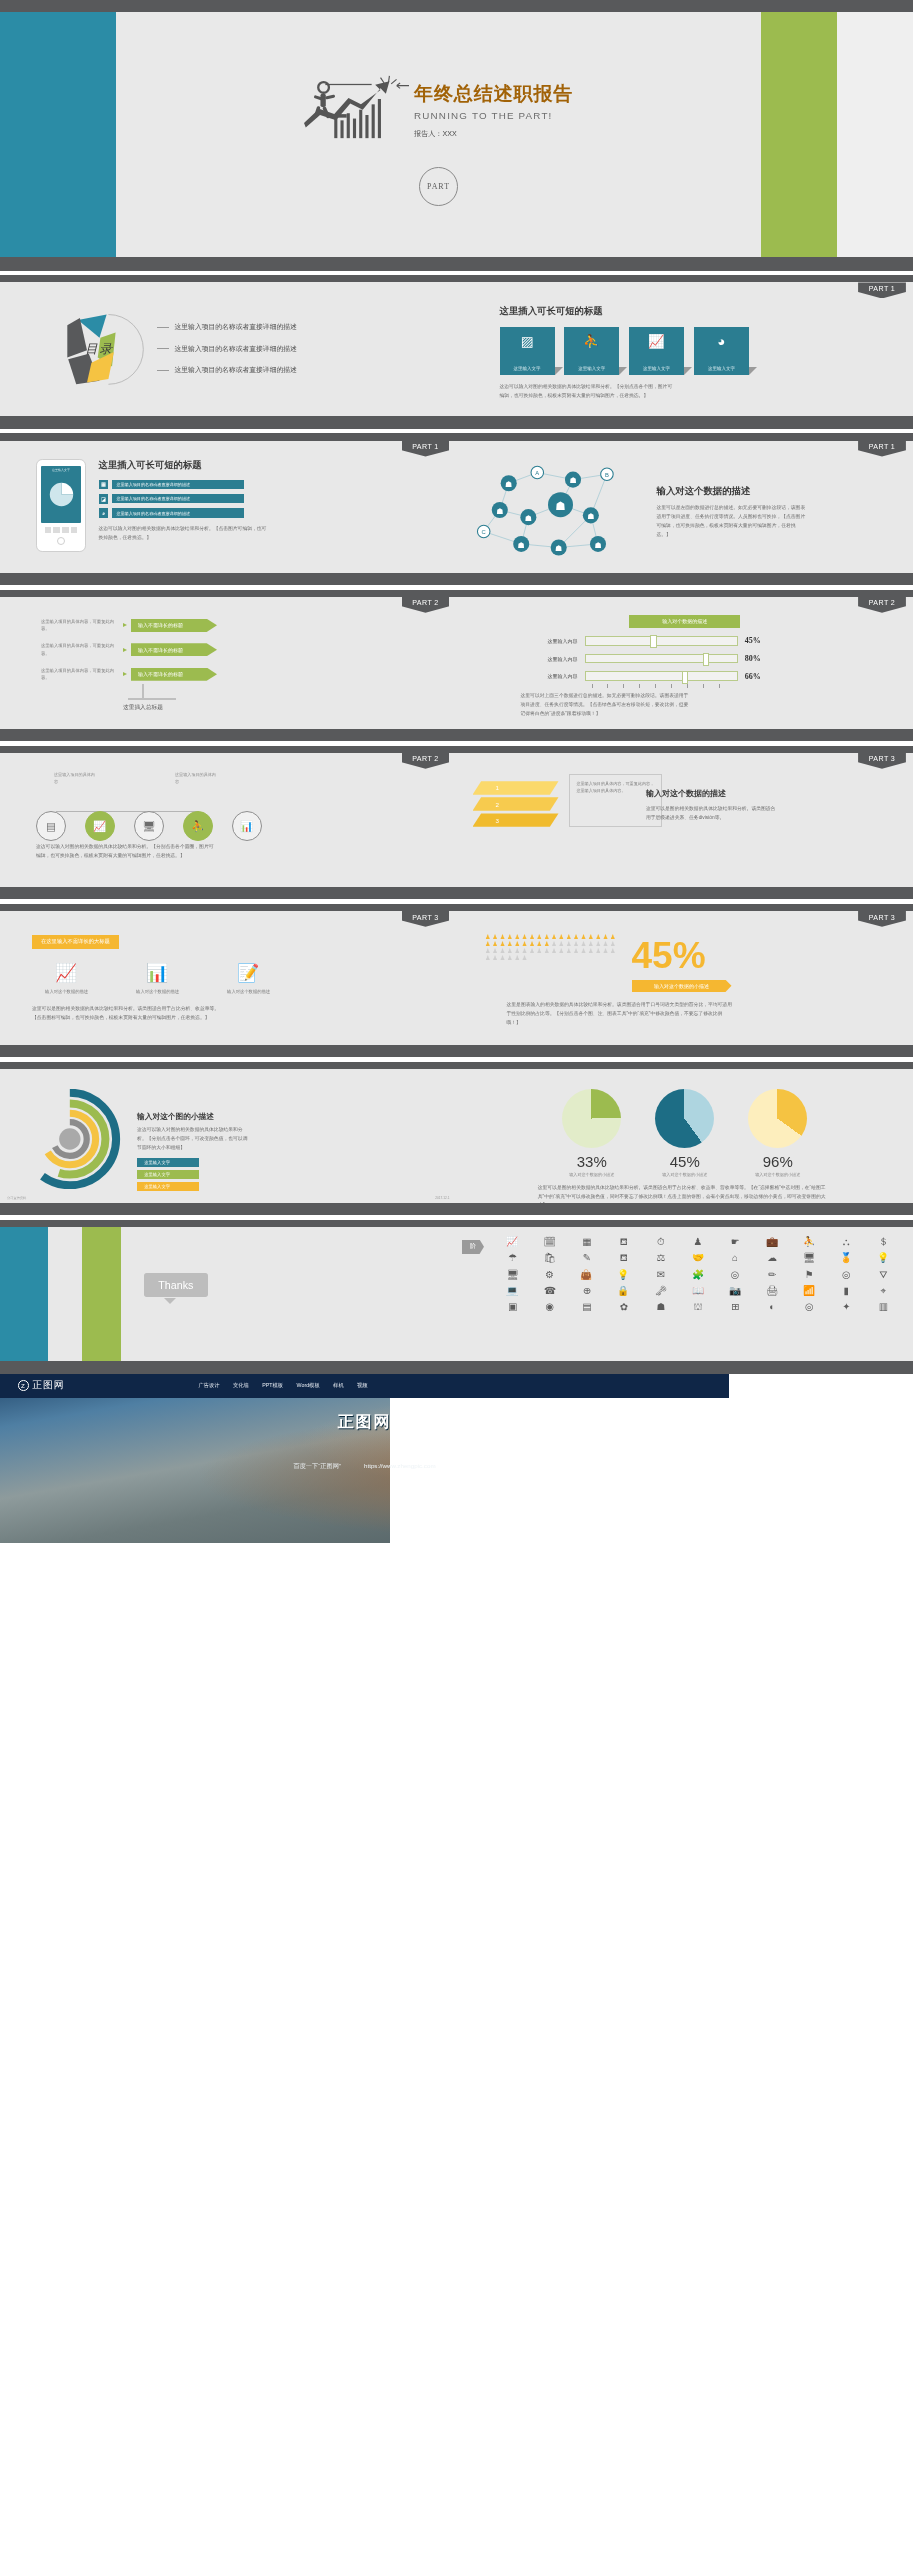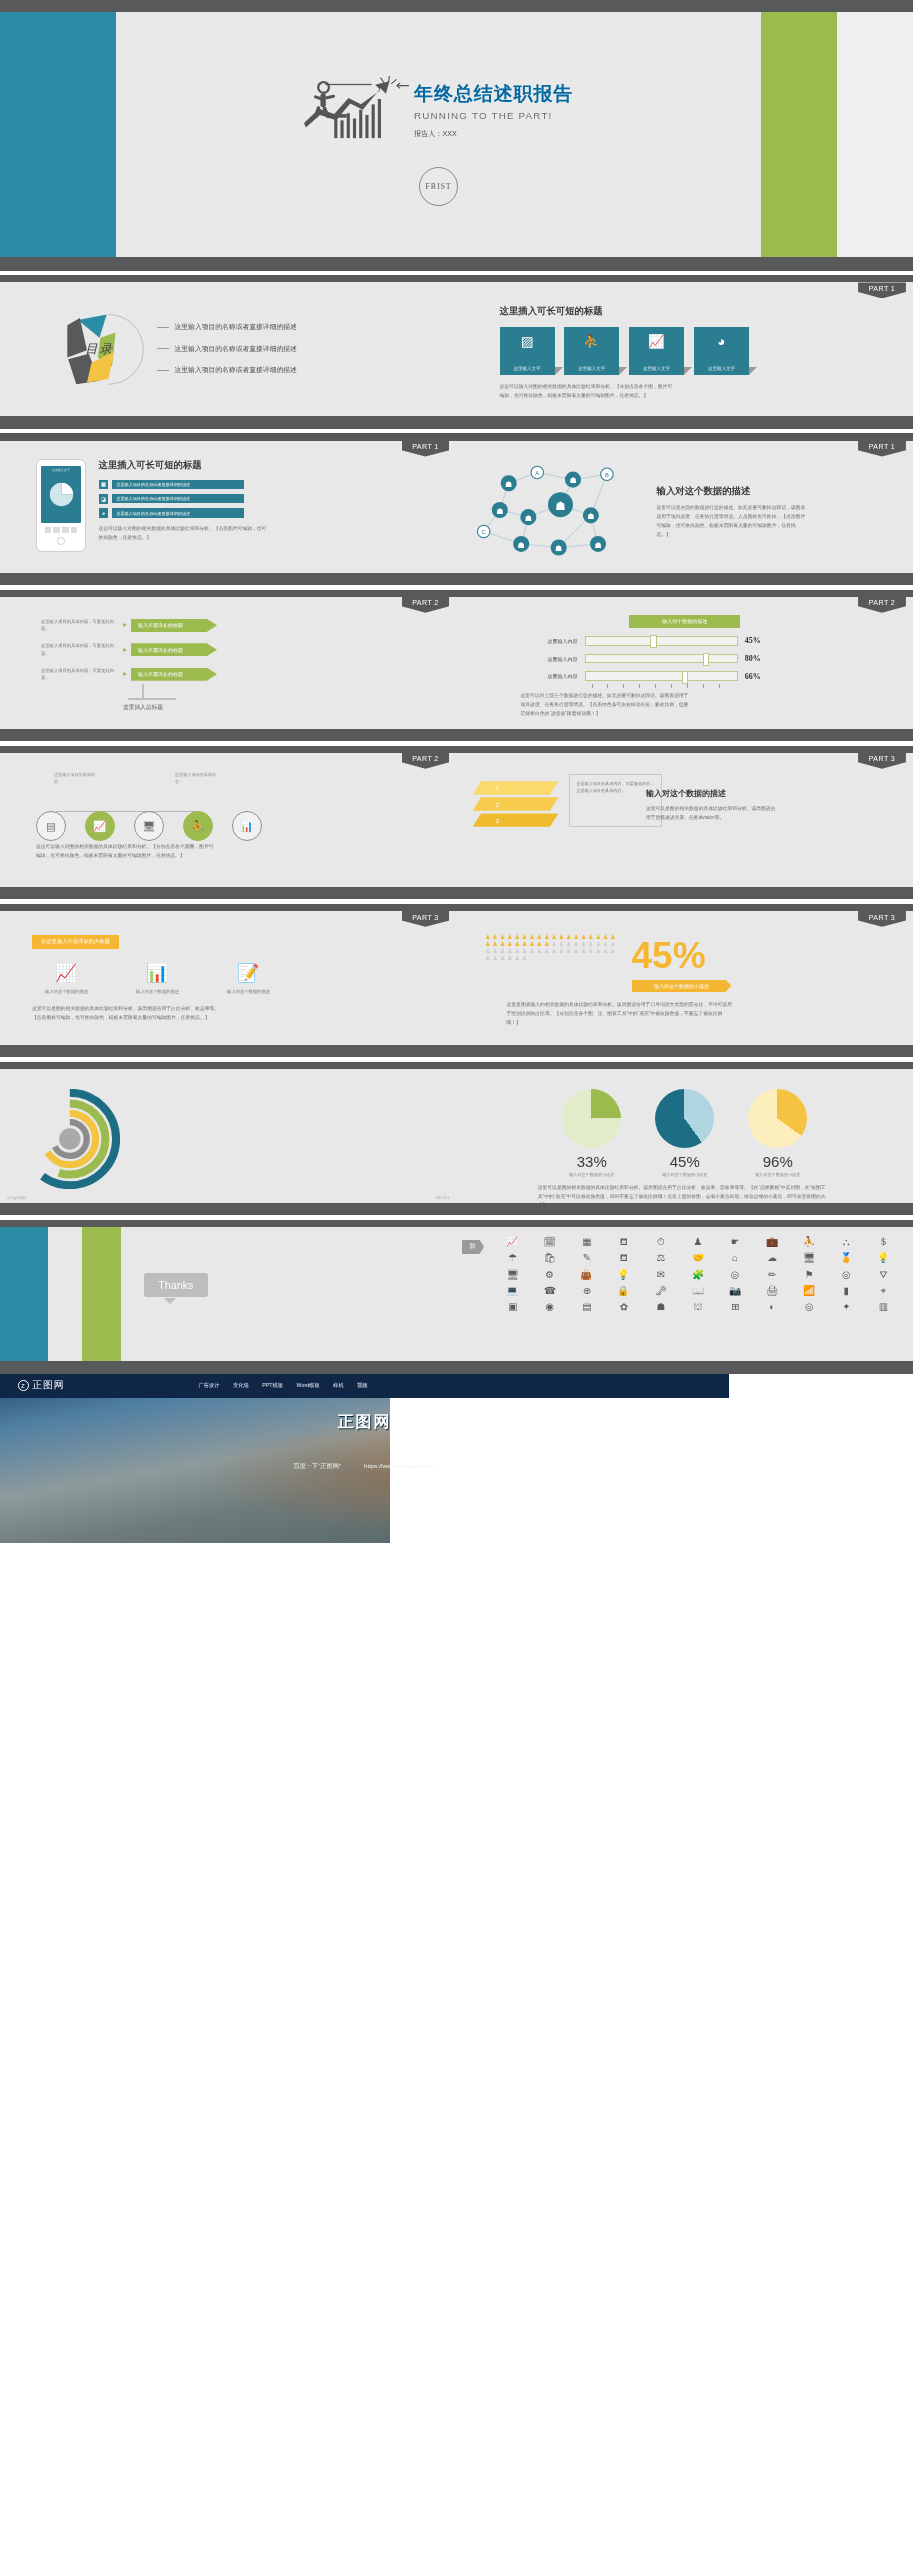--- a/index.html
+++ b/index.html
@@ -33,21 +33,21 @@
   .cover .band-blue{ width:116px; background:#2b8ca6; }
   .cover .band-mid { flex:1; background:#e9e9e9; position:relative; }
   .cover .band-green{ width:76px; background:#9cbb4f; }
   .cover .band-right{ width:76px; background:#efefef; }
   .cover-inner{
     position:absolute; left:0; top:0; right:0; bottom:0;
     display:flex; flex-direction:column; align-items:center; justify-content:center;
   }
   .cover-row{ display:flex; align-items:flex-end; gap:5.3px; margin-top:12.5px;}
   .cover-titles{ padding-bottom:1.8px; }
-  .ct-main{ font-size:19px; font-weight:bold; color:#0369a1; letter-spacing:0.9px;}
+  .ct-main{ font-size:19px; font-weight:bold; color:#a16207; letter-spacing:0.9px;}
   .ct-sub { font-size:9.8px; color:#6d6d6d; letter-spacing:1.2px; margin-top:2.7px;}
   .ct-rep { font-size:7.1px; color:#4a4a4a; margin-top:8px;}
   .logo-circle{
     width:39px;height:39px;border-radius:50%;
     border:0.9px solid #8a8a8a; color:#5d5d5d;
     display:flex;align-items:center;justify-content:center;
     font-size:8px; letter-spacing:0.9px; margin-top:27px;
     font-family:"Liberation Serif",serif;
   }
 
@@ -258,21 +258,21 @@
               <path d="M86 4 L90 10 M96 2 L95 9 M104 6 L98 11" stroke="#555" stroke-width="1.3" fill="none"></path>
               <path d="M104 13 L118 13 M104 13 L108 10 M104 13 L108 16" stroke="#555" stroke-width="1.2" fill="none"></path>
             </g>
           </svg>
           <div class="cover-titles">
             <div class="ct-main">年终总结述职报告</div>
             <div class="ct-sub">RUNNING TO THE PART!</div>
             <div class="ct-rep">报告人：XXX</div>
           </div>
         </div>
-        <div class="logo-circle">FRIST</div>
+        <div class="logo-circle">PART</div>
       </div>
     </div>
     <div class="band-green"></div>
     <div class="band-right"></div>
   </div>
 
   <div class="divider" style="height:14.3px"></div>
   <div class="gap" style="height:4.5px"></div>
   <div class="divider" style="height:7.1px"></div>
 
@@ -679,20 +679,29 @@
   <div class="row2">
     <div class="col" style="height:134px">
       <div style="display:flex;gap:12.5px;padding:19.6px 0 0 19.6px">
         <svg width="105" height="100" viewBox="0 0 118 112">
           <circle cx="56" cy="56" r="52" fill="none" stroke="#1d6d85" stroke-width="9" stroke-dasharray="196 131" transform="rotate(-90 56 56)"></circle>
           <circle cx="56" cy="56" r="40" fill="none" stroke="#9cbb4f" stroke-width="9" stroke-dasharray="138 113" transform="rotate(-90 56 56)"></circle>
           <circle cx="56" cy="56" r="29" fill="none" stroke="#f5c342" stroke-width="8" stroke-dasharray="120 62" transform="rotate(-90 56 56)"></circle>
           <circle cx="56" cy="56" r="19" fill="none" stroke="#8c8c8c" stroke-width="7" stroke-dasharray="80 40" transform="rotate(-90 56 56)"></circle>
           <circle cx="56" cy="56" r="12" fill="#a9a9a9"></circle>
         </svg>
+        <div style="padding-top:23px">
+          <div class="s-title" style="font-size:7.7px">输入对这个图的小描述</div>
+          <div class="s-body" style="width:114px;margin-top:4.5px">这边可以输入对图的相关数据的具体比较结果和分析。【分别点击各个圆环，可改变颜色值，也可以调节圆环的大小和粗细】</div>
+          <div style="display:flex;flex-direction:column;gap:2.7px;margin-top:5.3px">
+            <span class="legend-chip">这里输入文字</span>
+            <span class="legend-chip g">这里输入文字</span>
+            <span class="legend-chip y">这里输入文字</span>
+          </div>
+        </div>
       </div>
       <div class="mini-foot">
         <span>公司宣传资料</span>
         <span>2017.12.1</span>
       </div>
     </div>
 
     <div class="col" style="height:134px">
       <div style="display:flex;justify-content:center;gap:34px;padding:19.6px 0 0 0">
         <div>

